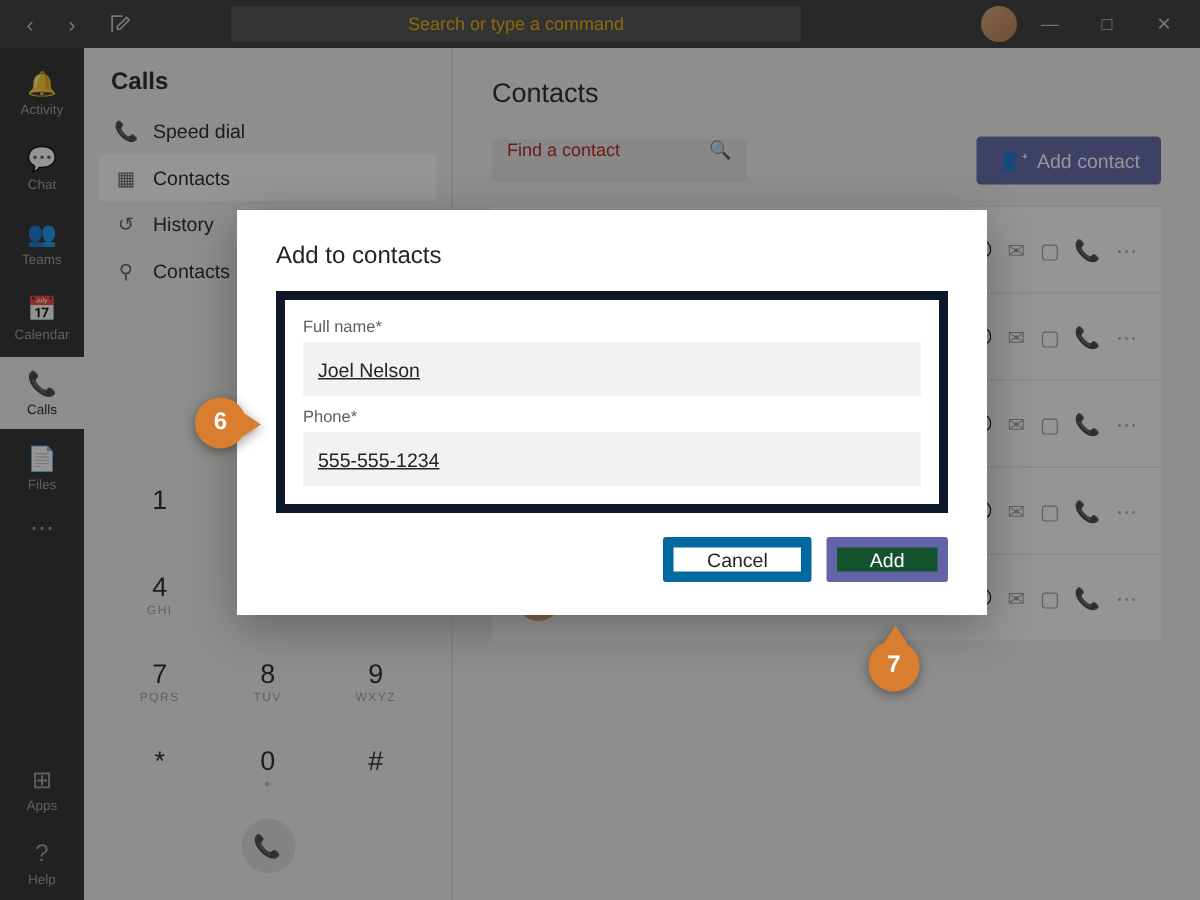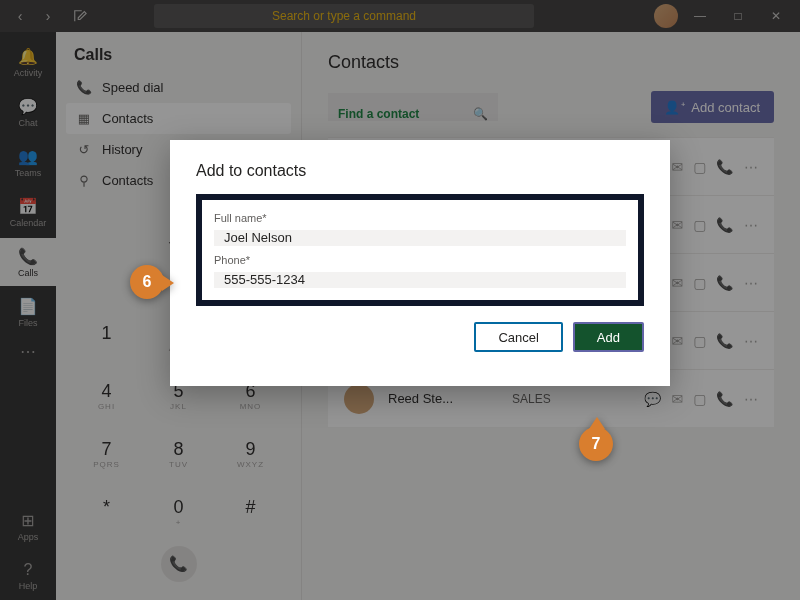--- a/index.html
+++ b/index.html
@@ -37,43 +37,43 @@
 .dialpad .key { display: flex; flex-direction: column; align-items: center; justify-content: center; color: #605e5c; }
 .dialpad .key .num { font-size: 18px; color: #252423; }
 .dialpad .key .let { font-size: 8px; letter-spacing: 1px; color: #a19f9d; text-transform: uppercase; }
 .callbtn-wrap { display: flex; justify-content: center; margin-top: 6px; }
 .callbtn { width: 36px; height: 36px; border-radius: 50%; background: #e1dfdd; display: flex; align-items: center; justify-content: center; color: #605e5c; font-size: 15px; }
 
 
 .main { flex: 1; background: #f3f2f1; padding: 20px 26px; position: relative; }
 .main h2 { font-size: 18px; font-weight: 400; color: #252423; margin-bottom: 18px; }
 .findrow { display: flex; align-items: center; gap: 12px; margin-bottom: 14px; }
-.findrow .find { flex: 0 0 170px; height: 28px; background: #e9e8e7; display: flex; align-items: flex-end; padding: 0 10px; color: #15803d; font-size: 12px; justify-content: space-between; font-weight: bold; }
+.findrow .find { flex: 0 0 170px; height: 28px; background: #e9e8e7; display: flex; align-items: flex-start; padding: 0 10px; color: #b91c1c; font-size: 12px; justify-content: space-between; }
 .addcontact { margin-left: auto; background: #6264a7; color: #fff; border: none; border-radius: 3px; padding: 7px 14px; font-size: 13px; display: flex; align-items: center; gap: 6px; }
 
 .contact-list { background: #fff; }
 .contact-row { height: 58px; border-top: 1px solid #edebe9; display: flex; align-items: center; padding: 0 16px; gap: 14px; }
 .contact-row .avatar { width: 30px; height: 30px; border-radius: 50%; background: #d4a574; }
 .contact-row .name { font-size: 13px; color: #252423; flex: 0 0 110px; }
 .contact-row .col { font-size: 12px; color: #605e5c; flex: 0 0 80px; }
 .contact-row .actions { margin-left: auto; display: flex; gap: 10px; color: #a19f9d; font-size: 14px; }
 
 
 .dim { position: absolute; inset: 0; background: rgba(20,20,20,0.45); z-index: 50; }
 
 
-.modal { position: absolute; left: 170px; top: 140px; width: 500px; background: #fff; z-index: 100; box-shadow: 0 8px 30px rgba(0,0,0,0.3); padding: 22px 26px 34px 26px; }
+.modal { position: absolute; left: 158px; top: 140px; width: 500px; background: #fff; z-index: 100; box-shadow: 0 8px 30px rgba(0,0,0,0.3); padding: 22px 26px 22px 26px; }
 .modal h3 { font-size: 16px; font-weight: 400; color: #252423; margin-bottom: 14px; }
 .formbox { border: 6px solid #0f172a; padding: 8px 12px 12px; }
 .formbox label { font-size: 11px; color: #605e5c; display: block; margin-top: 4px; margin-bottom: 4px; }
-.formbox .field { background: #f3f2f1; border: none; height: 16px; width: 100%; padding: 0 10px; font-size: 13px; color: #252423; }
+.formbox .field { background: #f3f2f1; border: none; height: 36px; width: 100%; padding: 0 10px; font-size: 13px; color: #252423; text-decoration: underline; }
 .formbox .row2 { display: flex; gap: 12px; margin-top: 6px; }
 .formbox .row2 > div { flex: 1; }
 .modal .btnrow { display: flex; justify-content: flex-end; gap: 10px; margin-top: 16px; }
-.modal .btn { height: 30px; padding: 0 22px; font-size: 13px; border-radius: 2px; border: 2px solid #0369a1; background: #fff; color: #252423; text-align: center; }
+.modal .btn { height: 30px; padding: 0 22px; font-size: 13px; border-radius: 2px; border: 7px solid #0369a1; background: #fff; color: #252423; text-align: center; }
 .modal .btn.primary { background: #14532d; border-color: #6264a7; color: #fff; }
 
 
 .callout { position: absolute; z-index: 200; width: 34px; height: 34px; border-radius: 50%; background: #d97e2e; color: #fff; font-weight: 700; font-size: 16px; display: flex; align-items: center; justify-content: center; filter: drop-shadow(0 2px 4px rgba(0,0,0,0.4)); }
 .callout::after { content: ""; position: absolute; width: 0; height: 0; }
 .callout.c6 { left: 130px; top: 265px; }
 .callout.c6::after { right: -10px; top: 10px; border-left: 12px solid #d97e2e; border-top: 8px solid transparent; border-bottom: 8px solid transparent; }
 .callout.c7 { left: 579px; top: 427px; }
 .callout.c7::after { top: -10px; left: 10px; border-bottom: 12px solid #d97e2e; border-left: 8px solid transparent; border-right: 8px solid transparent; }
 </style>

